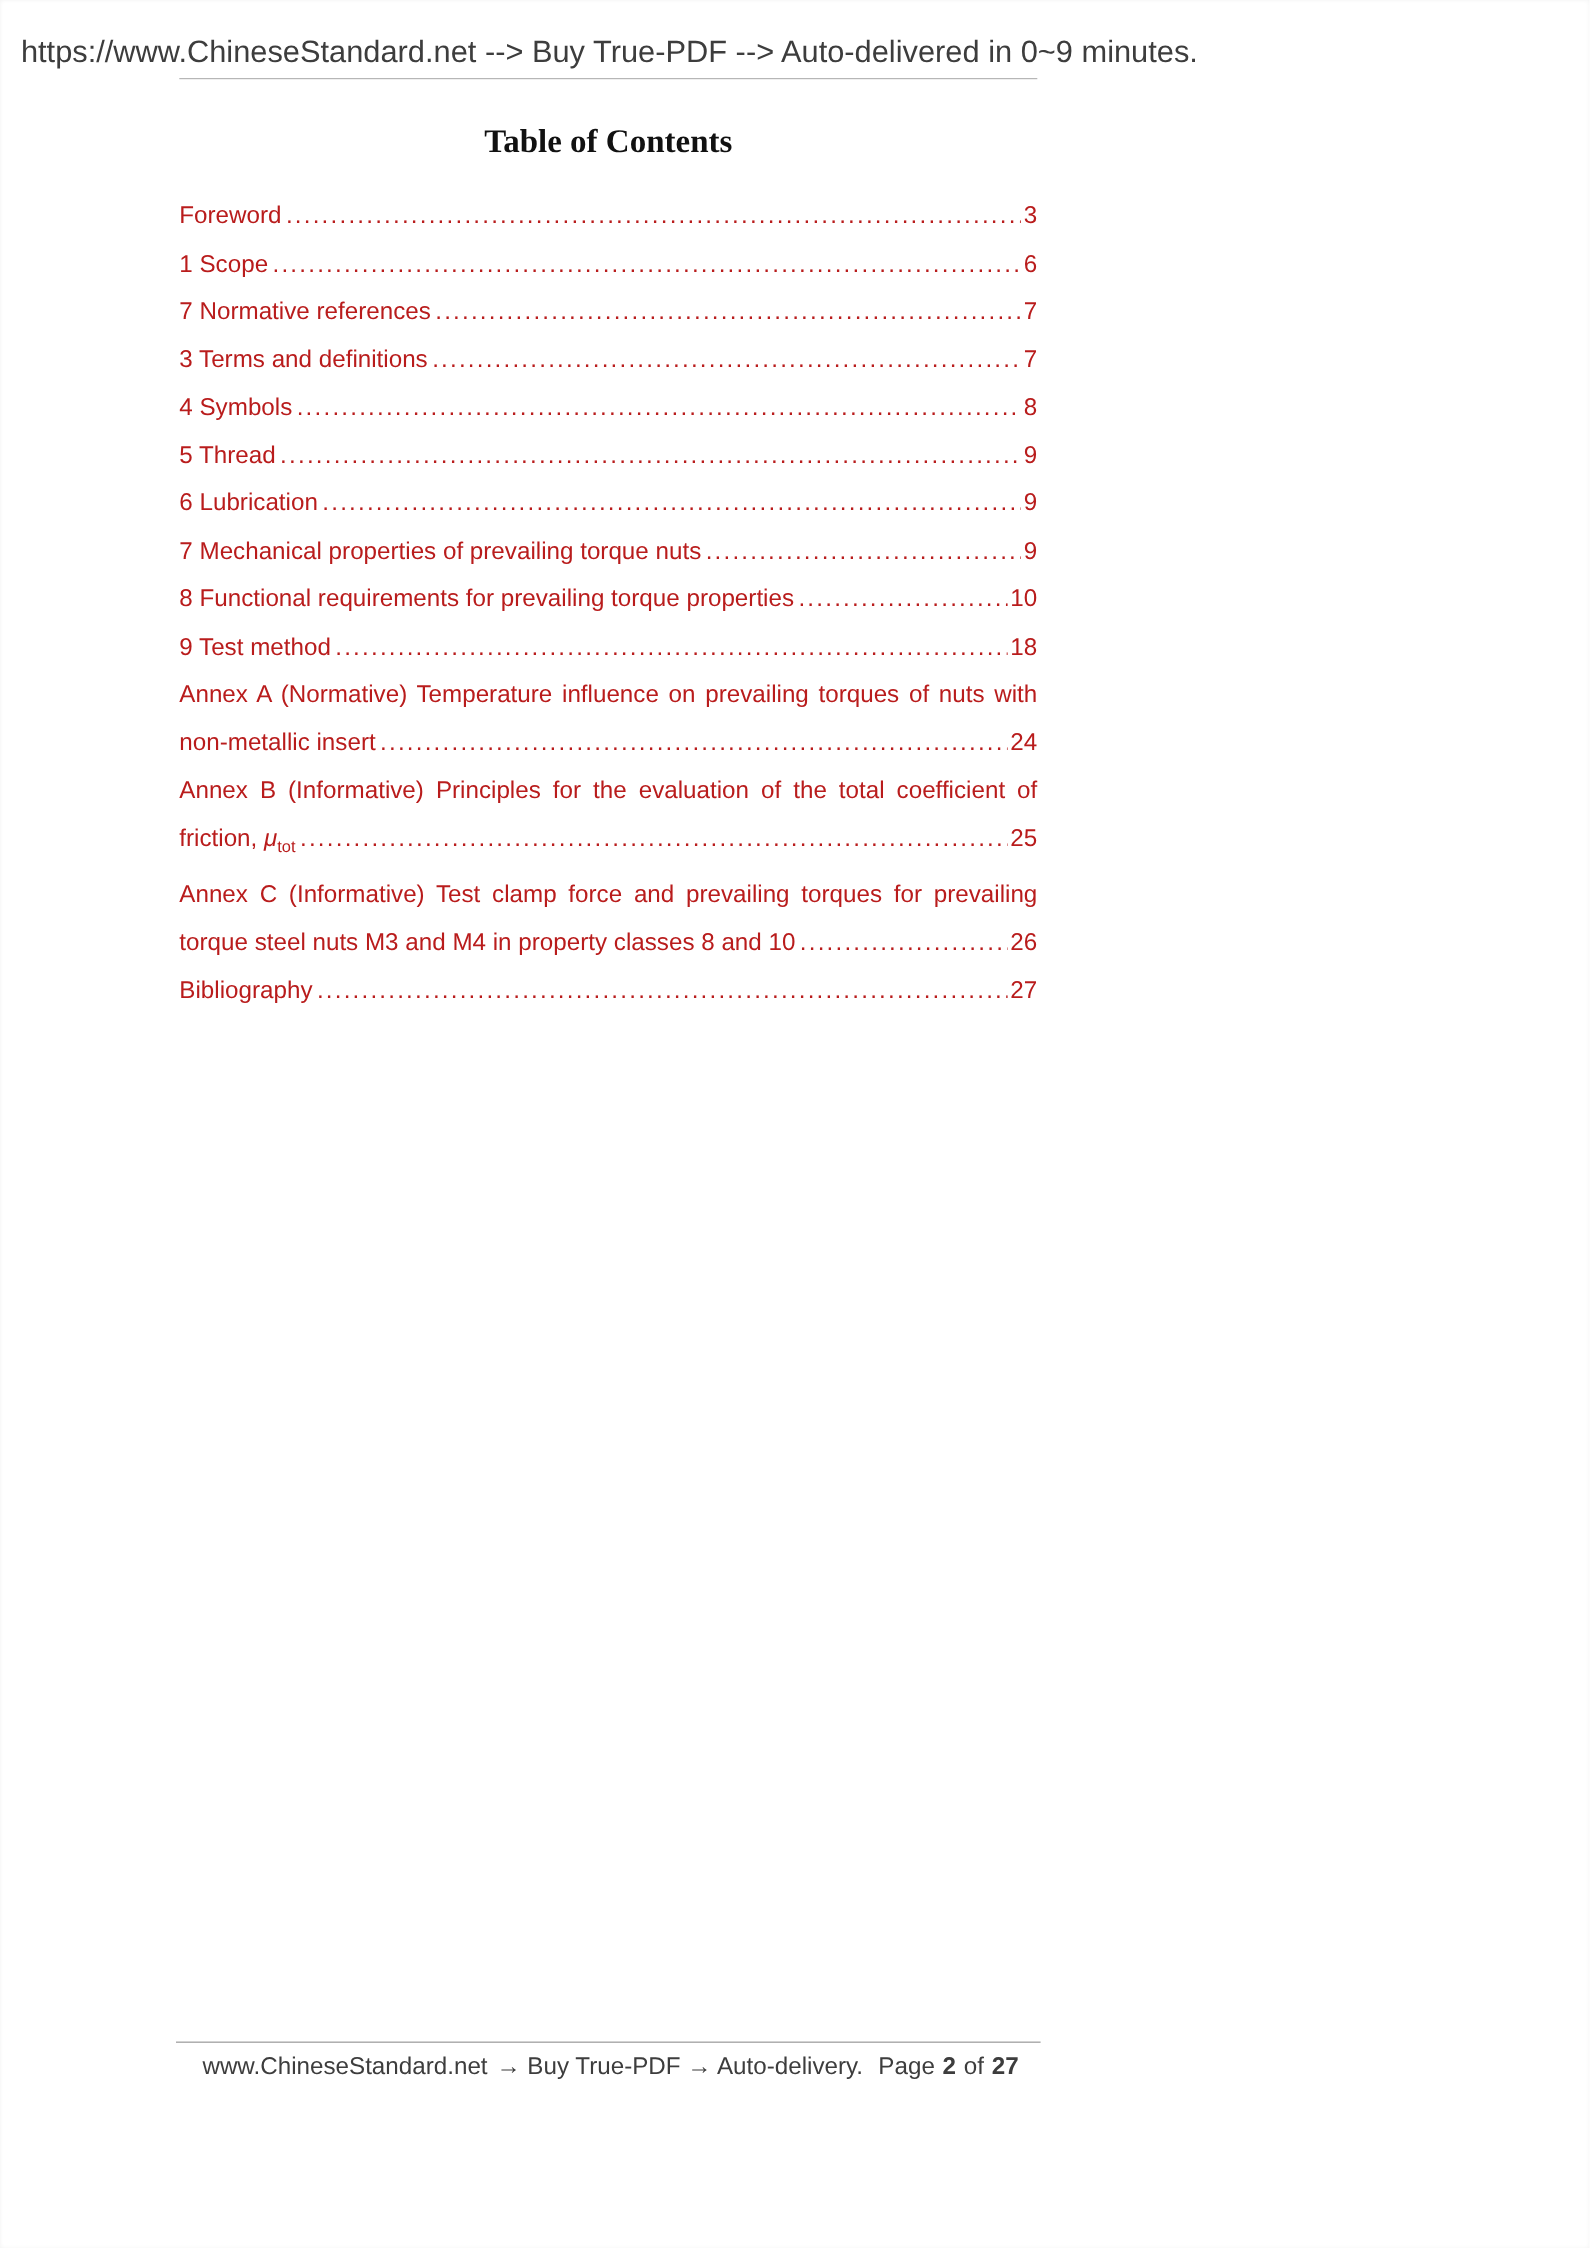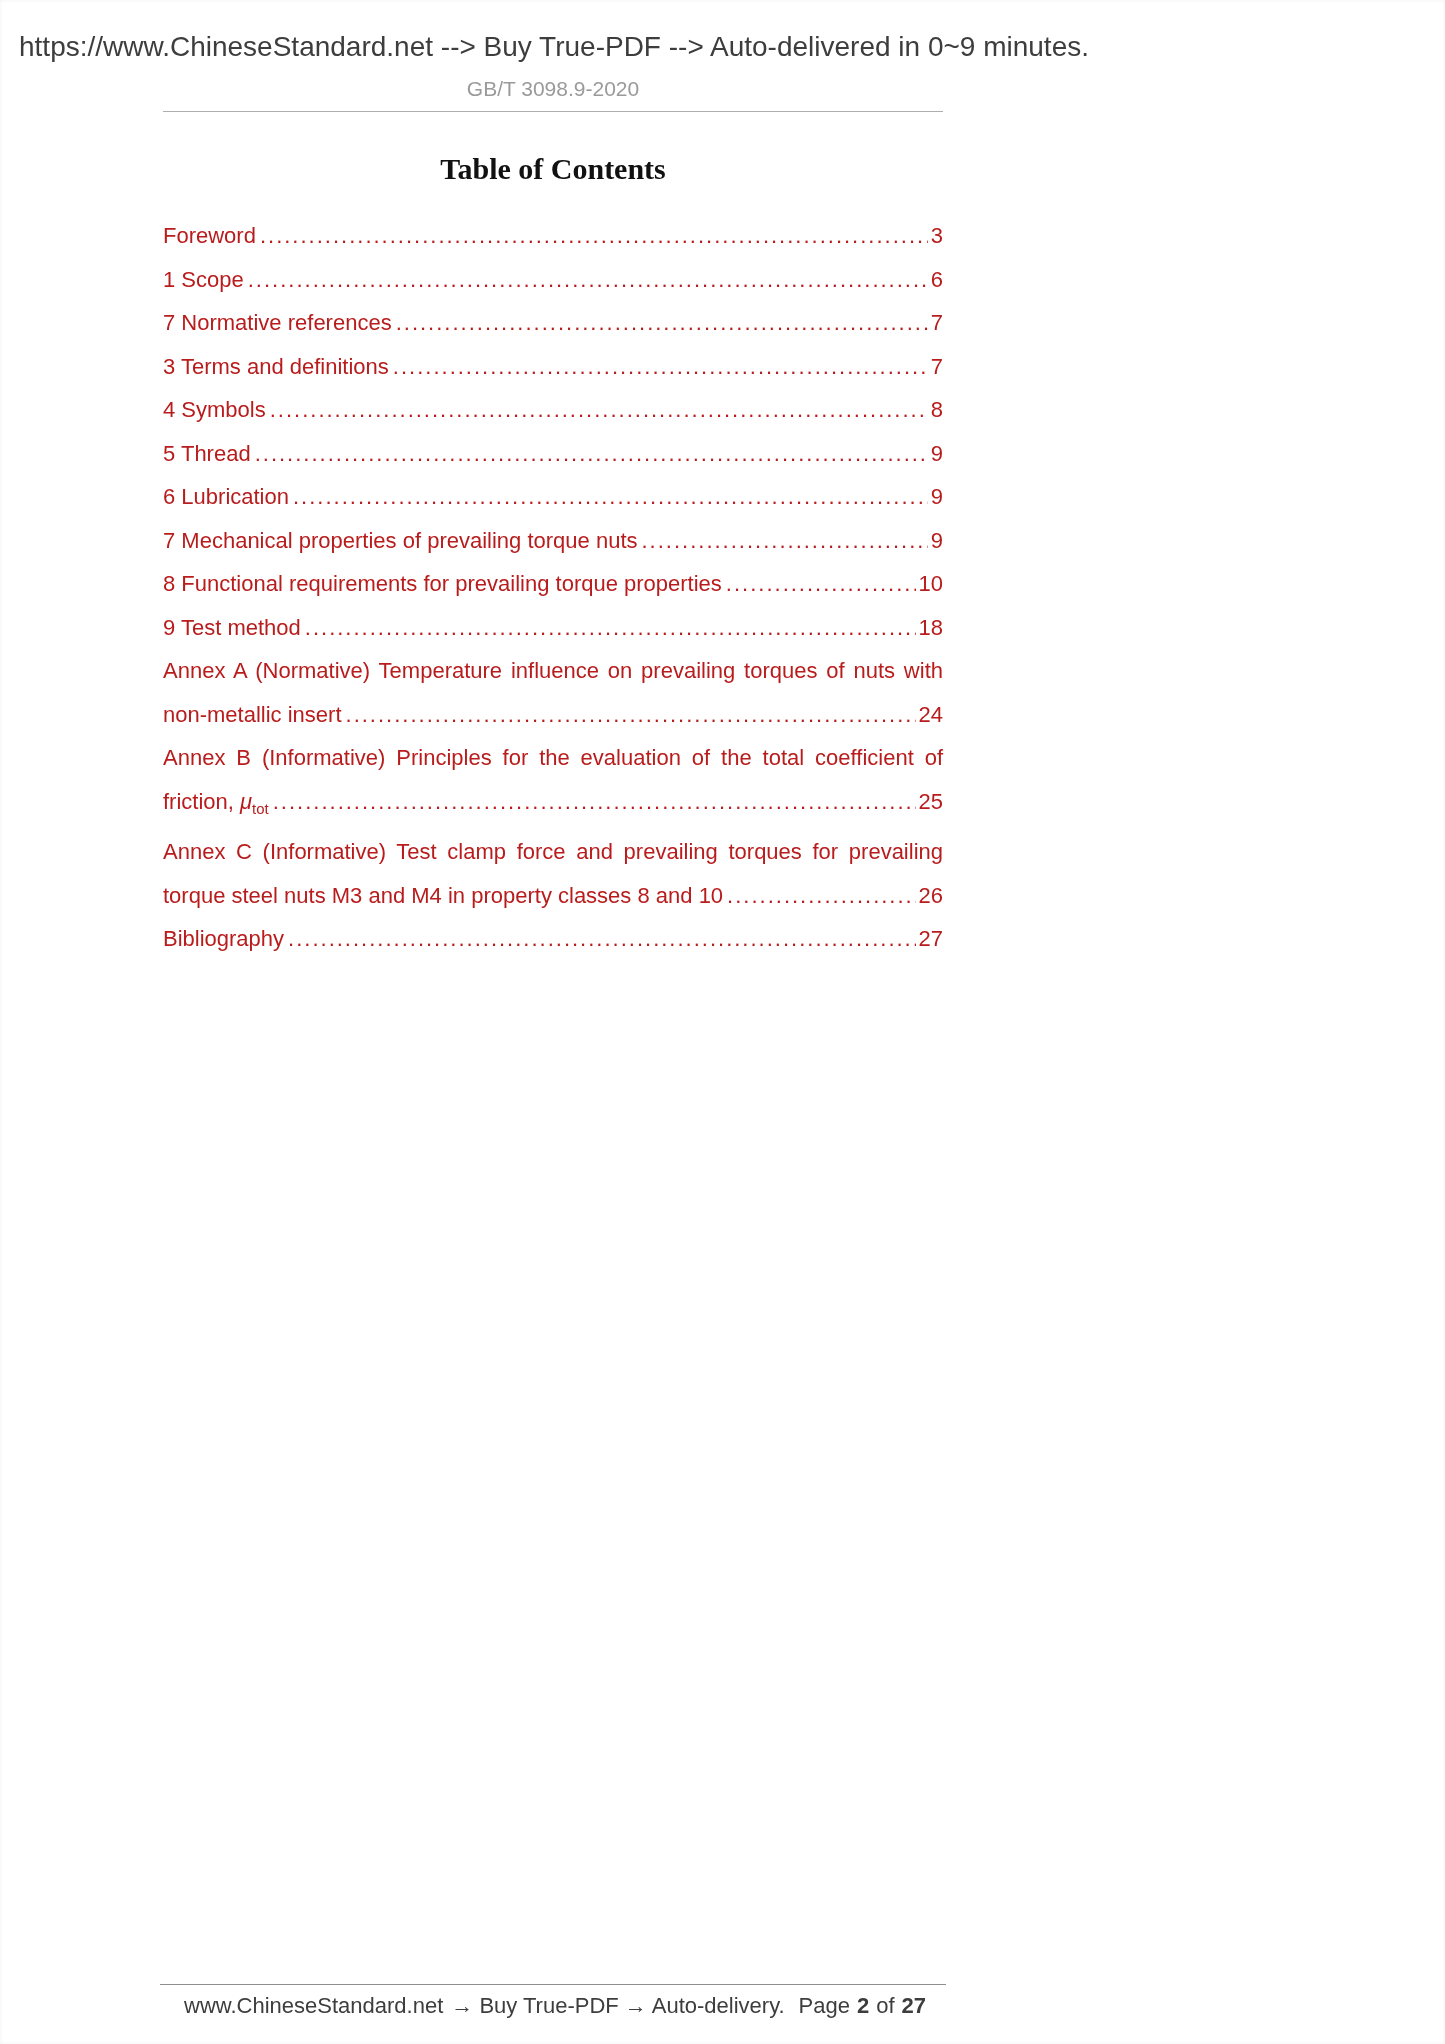--- a/index.html
+++ b/index.html
@@ -82,21 +82,21 @@
     text-align: justify;
     text-align-last: justify;
   }
   .mu { font-style: italic; }
   sub { font-size: 0.68em; }
 
   
   .footer {
     position: absolute;
     left: 160px;
-    top: 1984px;
+    top: 1856px;
     width: 786px;
     border-top: 1px solid #8f8f8f;
     display: flex;
     justify-content: space-between;
     align-items: baseline;
     padding: 8px 20px 0 24px;
     font-size: 22px;
     color: #3d3d3d;
   }
   .footer-left { display: flex; gap: 8px; align-items: baseline; }
@@ -104,21 +104,20 @@
   .bold { font-weight: bold; }
 </style>
 </head>
 <body>
 
 <div class="page">
 
   <div class="header-url">https://www.ChineseStandard.net --&gt; Buy True-PDF --&gt; Auto-delivered in 0~9 minutes.</div>
 
   <div class="content">
-    <div class="doc-code">GB/T 3098.9-2020</div>
     <div class="header-rule"></div>
 
     <div class="page-title">Table of Contents</div>
 
     <div class="toc">
 
       <div class="toc-entry">
         <div class="toc-row">
           <span class="toc-label">Foreword</span>
           <span class="leader"></span>

